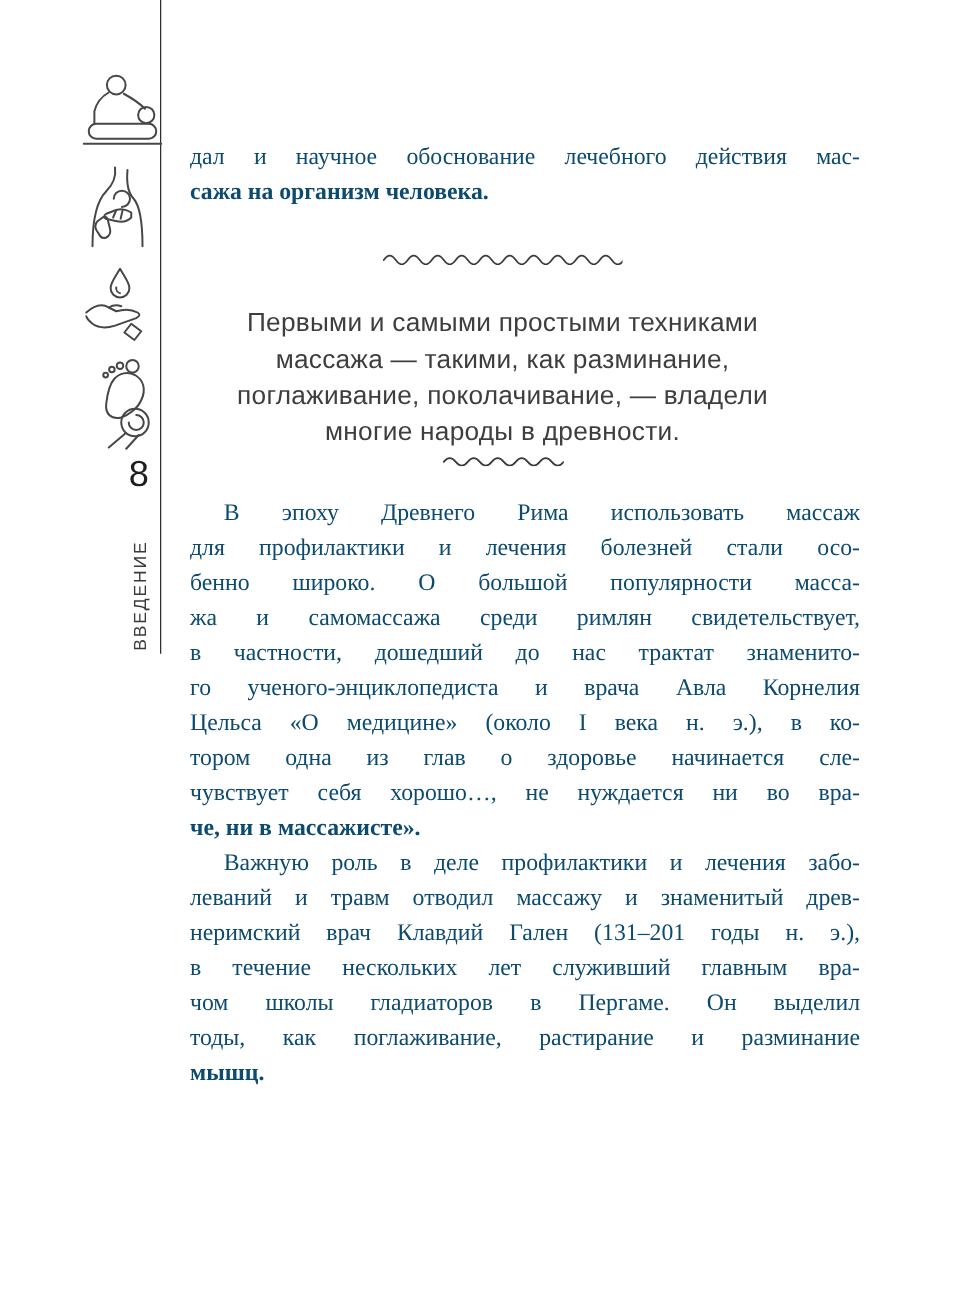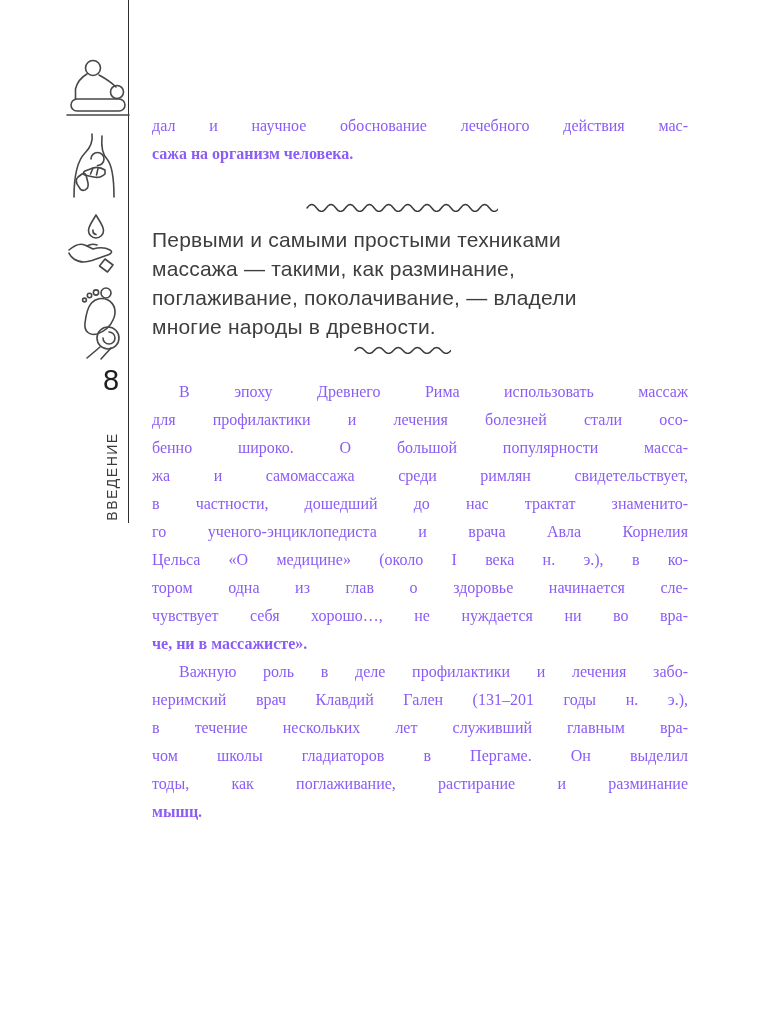--- a/index.html
+++ b/index.html
@@ -26,35 +26,35 @@
     position:absolute; left:67px; top:468px; width:90px; height:17px;
     transform:rotate(-90deg); transform-origin:center;
     font-family:"Liberation Sans", sans-serif; font-size:14px; letter-spacing:1.5px;
     color:#3a3a3a; text-align:center; white-space:nowrap;
   }
 
   
   .content { position:absolute; left:152px; top:112px; width:536px; }
 
   .bline {
-    font-size:16px; line-height:28px; color:#8b5cf6;
+    font-size:19px; line-height:28px; color:#0c4a6e;
     text-align:justify; text-align-last:justify; white-space:normal;
   }
   .bline.last { text-align-last:left;font-weight:bold; }
   .bline.indent { text-indent:27px; }
 
   .squiggle { display:block; }
   .squiggle.big { margin:34px 0 0 154px; }
   .squiggle.small { margin:4px 0 0 202px; }
 
   .callout {
-    width:500px; margin-top:13px;
+    width:500px; margin-top:32px;
     font-family:"Liberation Sans", sans-serif;
     font-size:21px; line-height:29px; letter-spacing:0.2px;
-    color:#3e3e3e; 
+    color:#3e3e3e; text-align:center;
   }
   .para2 { margin-top:24px; }
 </style>
 </head>
 <body>
 
 <div class="page">
 
   <div class="margin-rule"></div>
 
@@ -141,20 +141,21 @@
       <div class="bline">в частности, дошедший до нас трактат знаменито-</div>
       <div class="bline">го ученого-энциклопедиста и врача Авла Корнелия</div>
       <div class="bline">Цельса «О медицине» (около I века н. э.), в ко-</div>
       <div class="bline">тором одна из глав о здоровье начинается сле-</div>
       <div class="bline">чувствует себя хорошо…, не нуждается ни во вра-</div>
       <div class="bline last">че, ни в массажисте».</div>
     </div>
 
     <div>
       <div class="bline indent">Важную роль в деле профилактики и лечения забо-</div>
+      <div class="bline">леваний и травм отводил массажу и знаменитый древ-</div>
       <div class="bline">неримский врач Клавдий Гален (131–201 годы н. э.),</div>
       <div class="bline">в течение нескольких лет служивший главным вра-</div>
       <div class="bline">чом школы гладиаторов в Пергаме. Он выделил</div>
       <div class="bline">тоды, как поглаживание, растирание и разминание</div>
       <div class="bline last">мышц.</div>
     </div>
 
   </div>
 </div>
 

